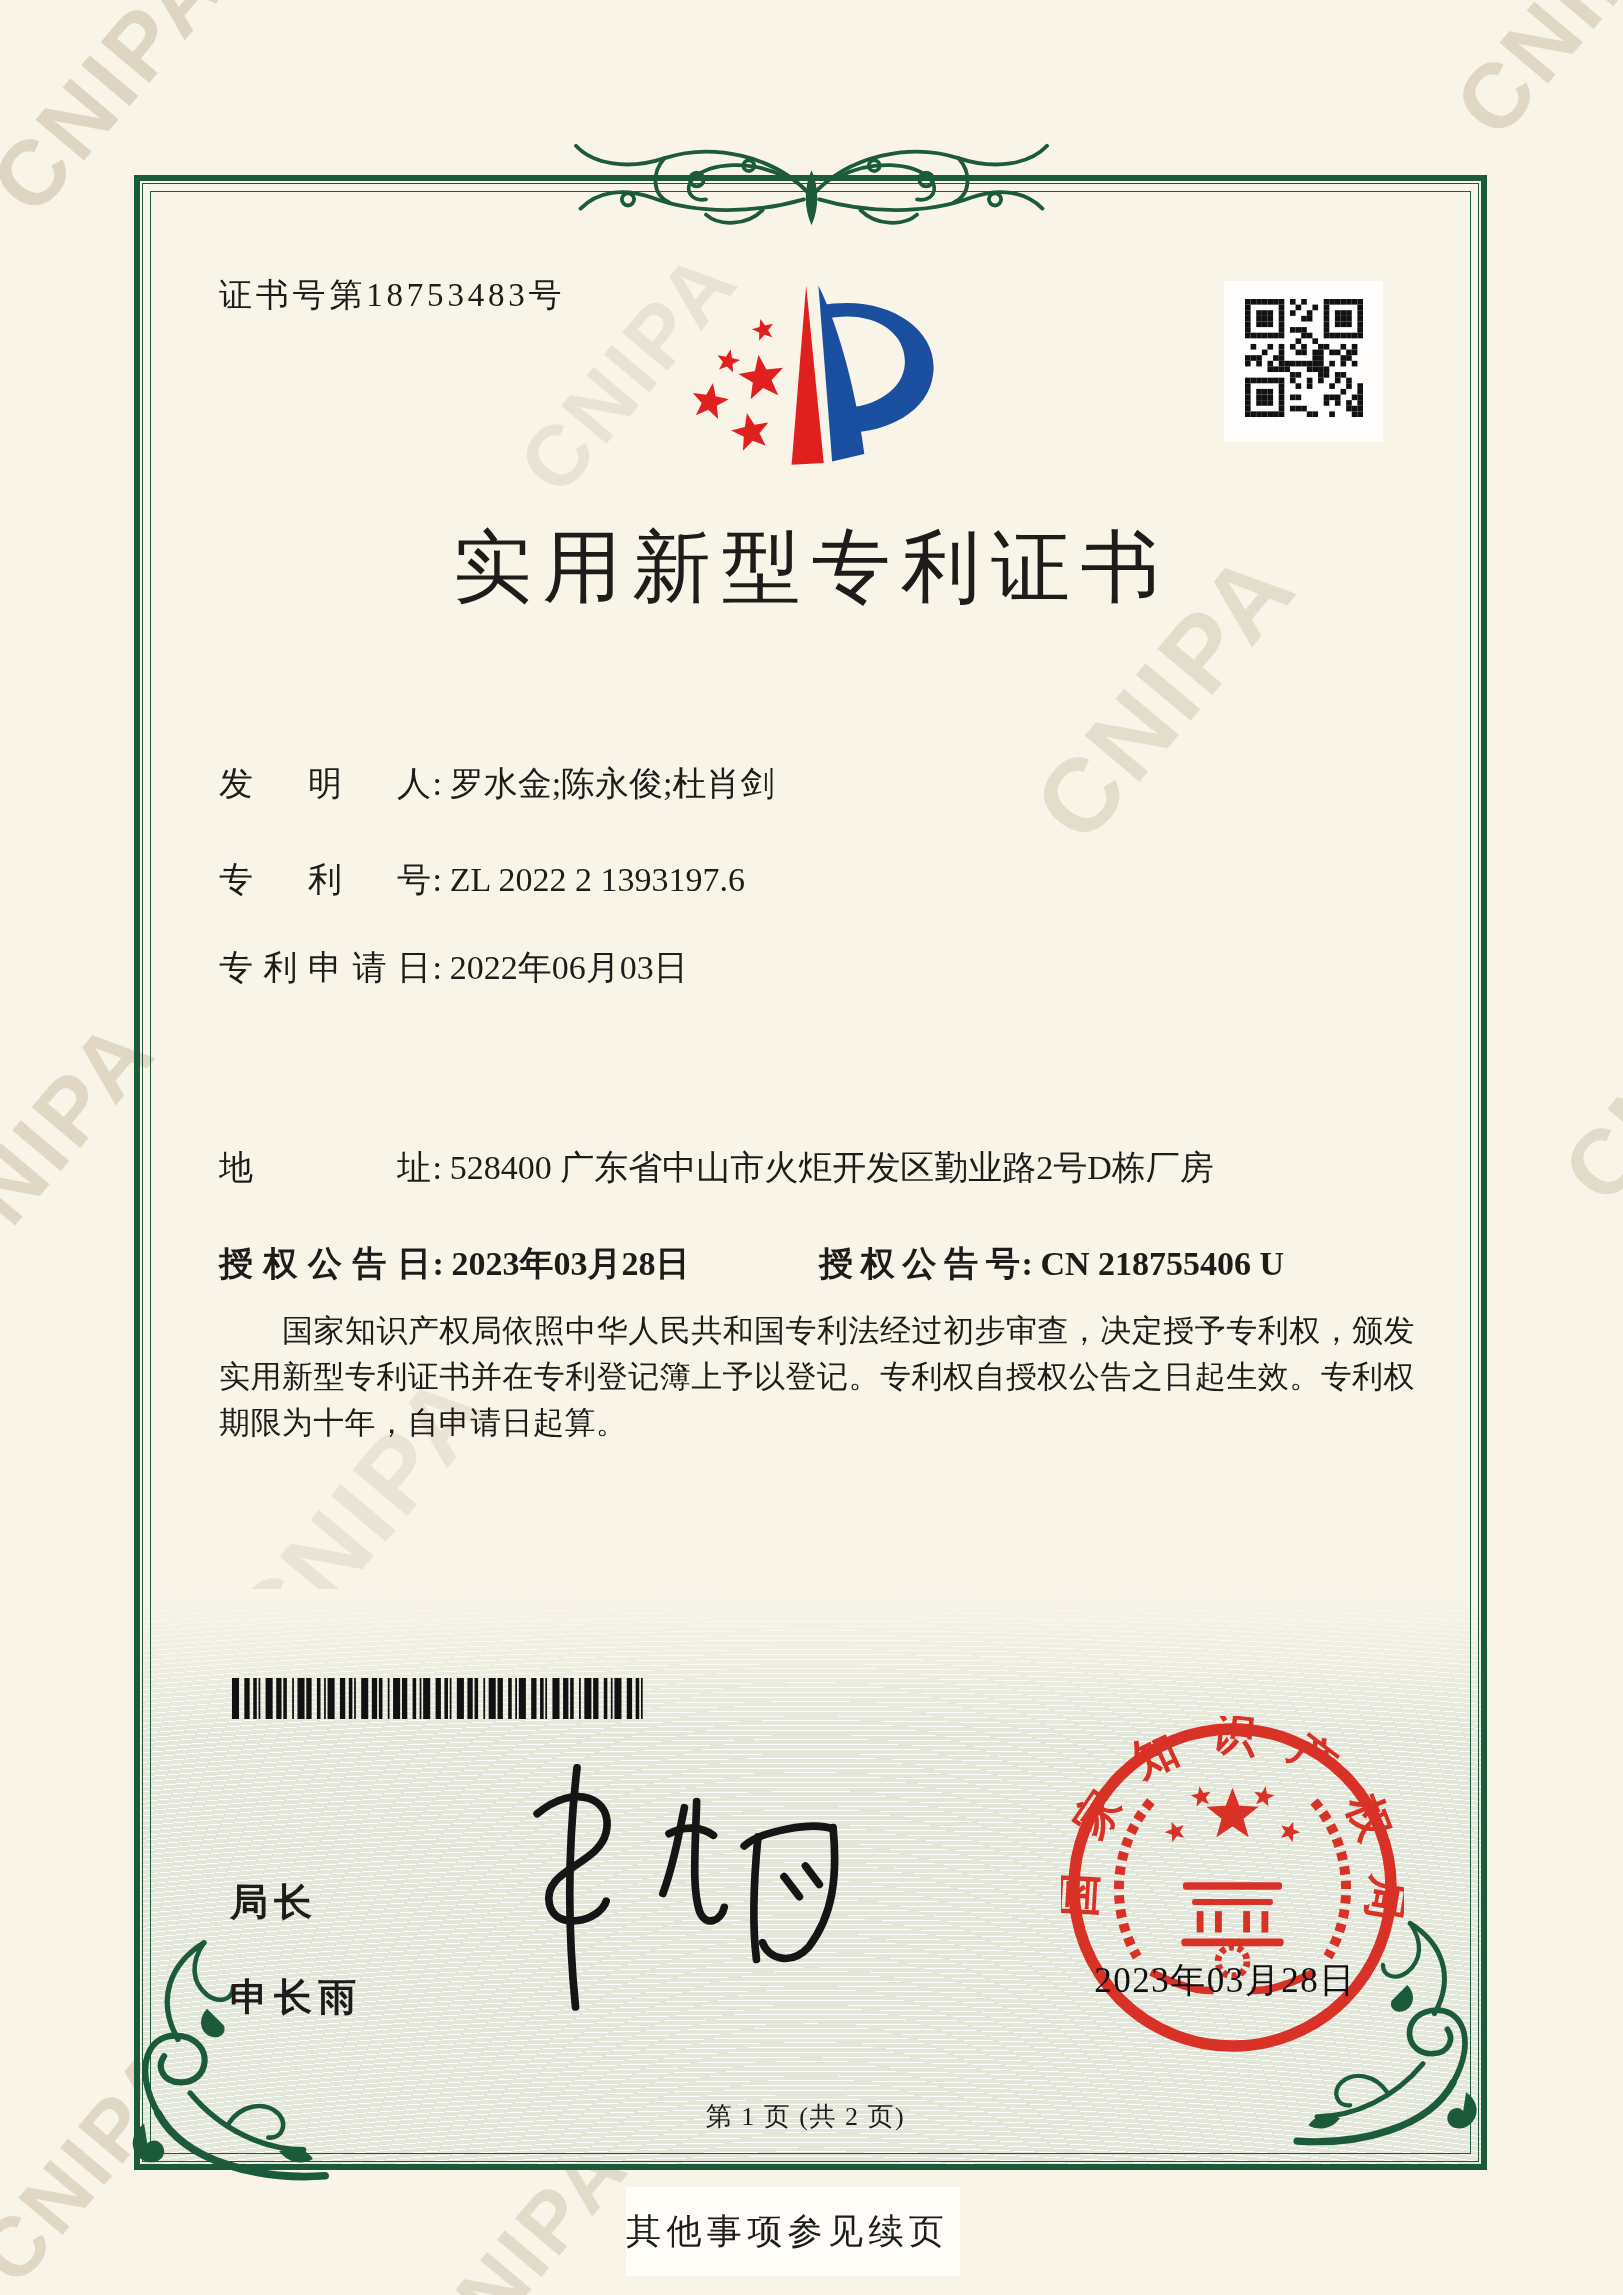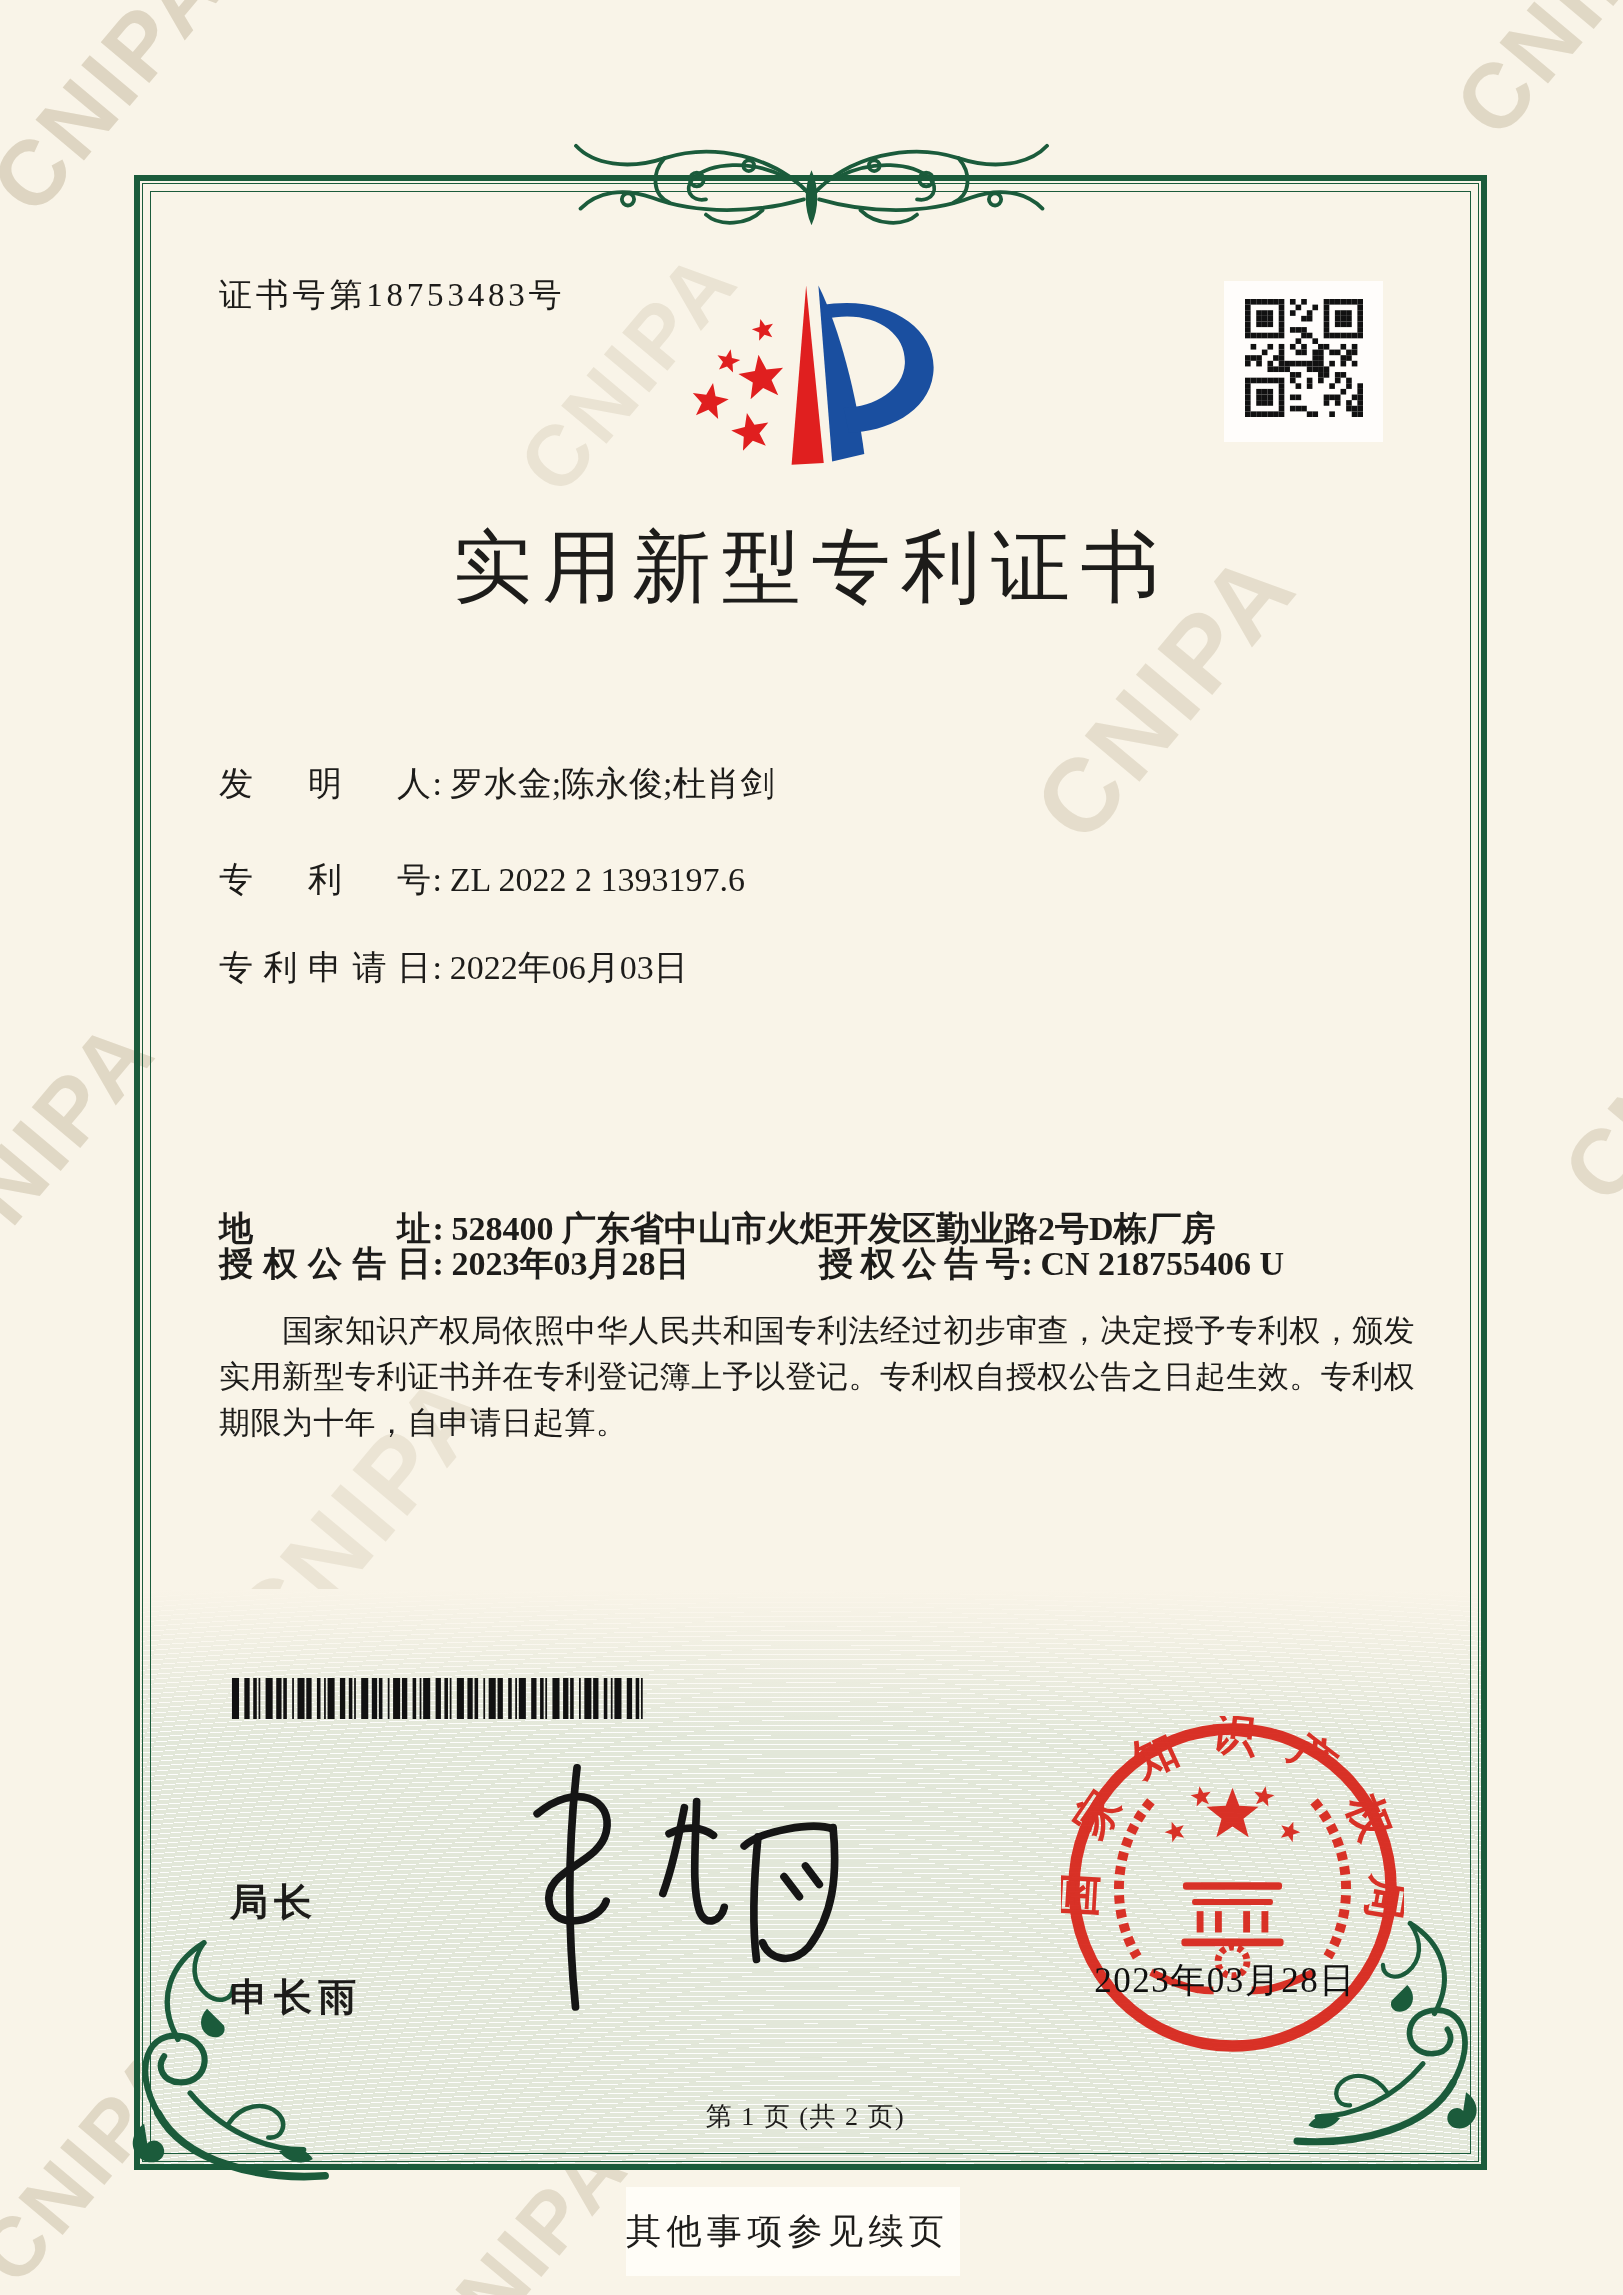--- a/index.html
+++ b/index.html
@@ -60,21 +60,21 @@
   .qrbox svg{position:absolute;left:21px;top:18.4px;}
   .title{
     position:absolute;left:50%;top:515px;transform:translateX(-50%);
     font-size:79px;font-weight:normal;letter-spacing:10.7px;white-space:nowrap;z-index:5;
   }
   
   .row{position:absolute;left:219px;font-size:34px;white-space:nowrap;z-index:5;}
   .flabel{display:inline-block;width:212px;text-align:justify;text-align-last:justify;}
   .fsep{display:inline-block;margin:0 7.7px 0 1.5px;}
   .r1{top:665px;} .r2{top:761px;} .r3{top:857px;} .r4{top:945px;}
-  .r5{top:1049px;} .r6{top:1206px;font-weight:bold;} .r7{top:1241px;font-weight:bold;}
+  .r5{top:1049px;} .r6{top:1145px;} .r7{top:1241px;font-weight:bold;}
   .g2{position:absolute;left:600px;top:0;white-space:nowrap;}
   .g2 .flabel{width:201px;}
   
   .paras{
     position:absolute;left:219px;top:1308px;width:1196px;z-index:5;
     font-size:31px;line-height:46px;text-align:justify;letter-spacing:0.4px;
   }
   .paras p{margin:0 0 12.3px;text-indent:63px;}
   
   #barcode{position:absolute;left:230px;top:1678px;z-index:5;}

